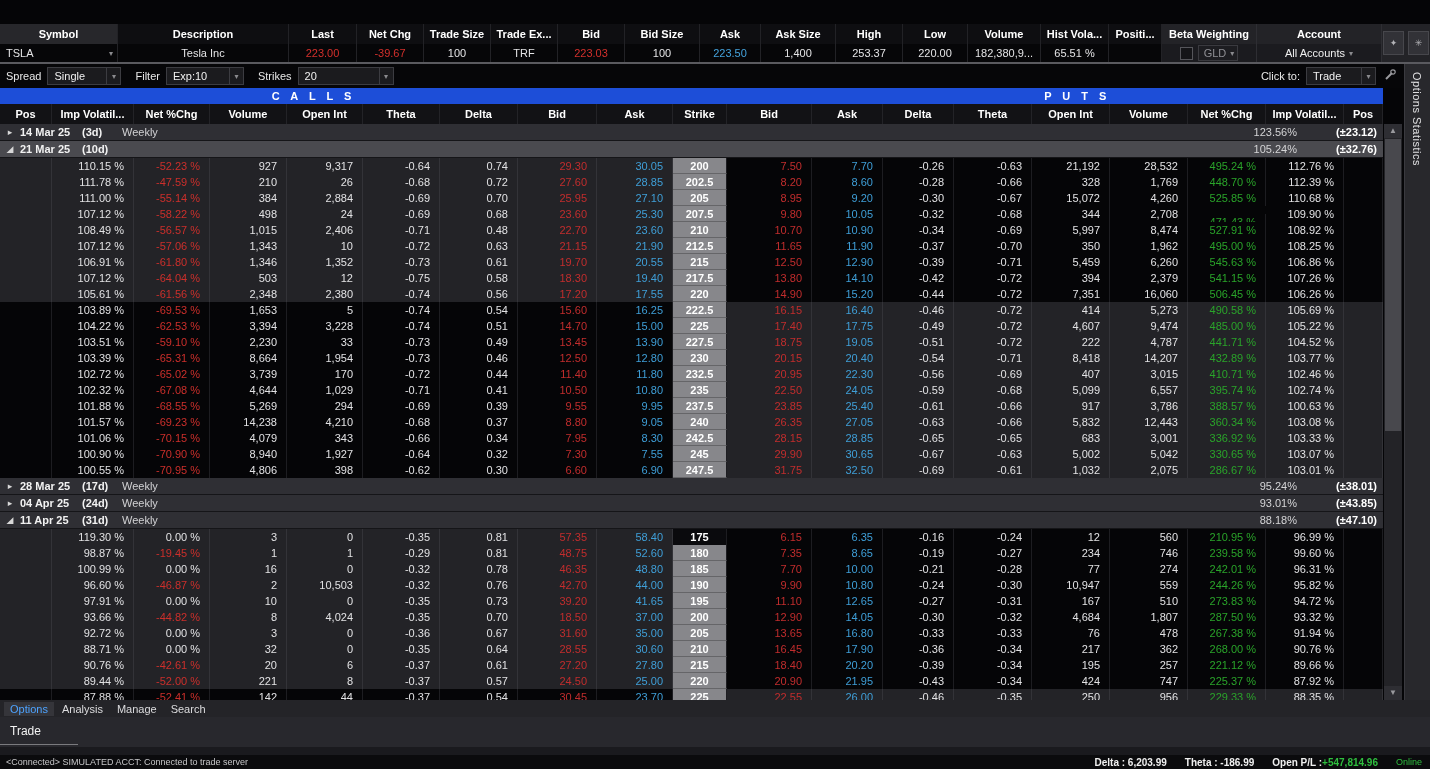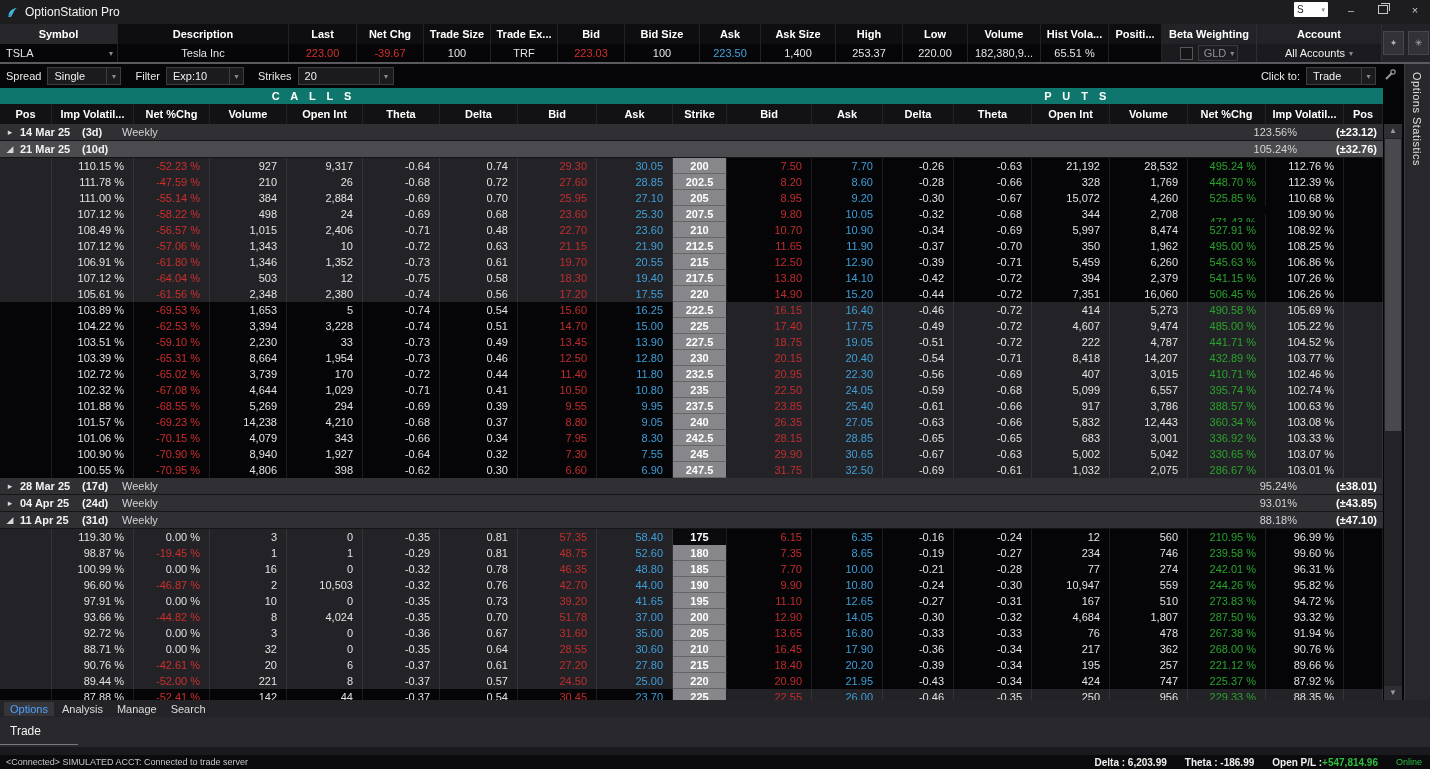--- a/index.html
+++ b/index.html
@@ -51,21 +51,21 @@
   .tb-label{margin:0 6px;}
   .dd{height:16px;background:#1b1b1e;border:1px solid #3c3c41;display:flex;align-items:center;
       padding-left:6px;color:#f0f0f0;}
   .dd .dd-caret{width:13px;height:100%;border-left:1px solid #3c3c41;display:flex;align-items:center;
       justify-content:center;color:#8a8a8e;font-size:8px;margin-left:auto;}
   .tb-right{margin-left:auto;display:flex;align-items:center;margin-right:34px;}
 
   
   .chain{position:absolute;left:0;top:88px;width:1383px;height:612px;overflow:hidden;background:#050507;}
   .band,.cols,.row{display:flex;}
-  .band{height:16px;background:#0f766e;gap:47px;}
+  .band{height:16px;background:#1d4ed8;gap:47px;}
   .band .bcell{font-weight:bold;color:#fff;font-size:11px;letter-spacing:4px;display:flex;
                align-items:center;justify-content:center;box-sizing:border-box;}
   .cols{height:20px;background:#121215;}
   .hcell{box-sizing:border-box;border-right:1px solid #232327;font-weight:bold;color:#fff;
          font-size:11px;display:flex;align-items:center;justify-content:center;overflow:hidden;white-space:nowrap;}
   .row{height:16px;line-height:16px;font-size:11px;position:relative;}
   .cell{box-sizing:border-box;border-right:1px solid #1d1d21;text-align:right;padding-right:9px;
         overflow:hidden;white-space:nowrap;color:#e2e2e4;}
   .cell.hi{background:#232327;border-right:1px solid #333338;}
   .cell.neg{color:#cc2f2b;}
@@ -110,38 +110,20 @@
   .statusbar .conn{margin-left:6px;}
   .statusbar .metrics{margin-left:auto;display:flex;align-items:center;gap:18px;margin-right:8px;
                       font-size:10px;font-weight:bold;color:#f0f0f0;}
   .green{color:#2fbf3f;}
 </style>
 </head>
 <body>
 
 <div id="app">
 
-  <div class="titlebar">
-    <span class="appicon">
-      <svg width="13" height="13" viewBox="0 0 13 13">
-          <path d="M2.5 11 C2.5 5.5 5.5 3 11 1.8 C7.5 4.5 7.5 7.5 4.8 11 Z" fill="#3fb8dc"></path>
-          <path d="M2.5 11 L5 8" stroke="#2a7fa8" stroke-width="1"></path>
-        </svg>
-    </span>
-    <span class="title">OptionStation Pro</span>
-    <span class="title-right">
-      <span class="sbox">
-          <span>S</span>
-          <span class="tiny">▾</span>
-        </span>
-      <span class="winbtn">–</span>
-      <span class="winbtn"><span class="restore"></span></span>
-      <span class="winbtn">×</span>
-    </span>
-  </div>
 
   <div class="quote-head" id="quote-head">
       <div class="qcell qhead sym" style="width: 118px;">Symbol</div>
       <div class="qcell qhead" style="width: 171px;">Description</div>
       <div class="qcell qhead" style="width: 68px;">Last</div>
       <div class="qcell qhead" style="width: 67px;">Net Chg</div>
       <div class="qcell qhead" style="width: 67px;">Trade Size</div>
       <div class="qcell qhead" style="width: 67px;">Trade Ex...</div>
       <div class="qcell qhead" style="width: 67px;">Bid</div>
       <div class="qcell qhead" style="width: 75px;">Bid Size</div>
@@ -813,21 +795,21 @@
         <div class="cell pos" style="width: 39px;"></div>
       </div>
       <div class="row">
         <div class="cell pos hi" style="width: 52px;"></div>
         <div class="cell iv hi" style="width: 82px;">93.66 %</div>
         <div class="cell neg hi" style="width: 76px;">-44.82 %</div>
         <div class="cell num hi" style="width: 77px;">8</div>
         <div class="cell num hi" style="width: 76px;">4,024</div>
         <div class="cell num hi" style="width: 77px;">-0.35</div>
         <div class="cell num hi" style="width: 78px;">0.70</div>
-        <div class="cell bid hi" style="width: 79px;">51.78</div>
+        <div class="cell bid hi" style="width: 79px;">18.50</div>
         <div class="cell ask hi" style="width: 76px;">37.00</div>
         <div class="cell strike" style="width: 54px;">200</div>
         <div class="cell bid" style="width: 85px;">12.90</div>
         <div class="cell ask" style="width: 71px;">14.05</div>
         <div class="cell num" style="width: 71px;">-0.30</div>
         <div class="cell num" style="width: 78px;">-0.32</div>
         <div class="cell num" style="width: 78px;">4,684</div>
         <div class="cell num" style="width: 78px;">1,807</div>
         <div class="cell netp" style="width: 78px;">287.50 %</div>
         <div class="cell iv" style="width: 78px;">93.32 %</div>

